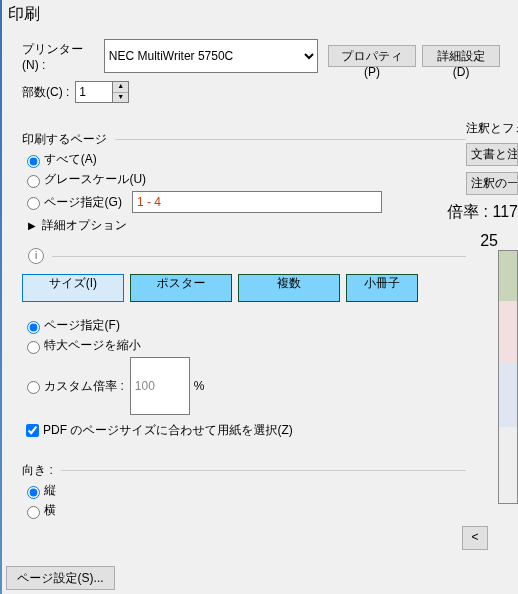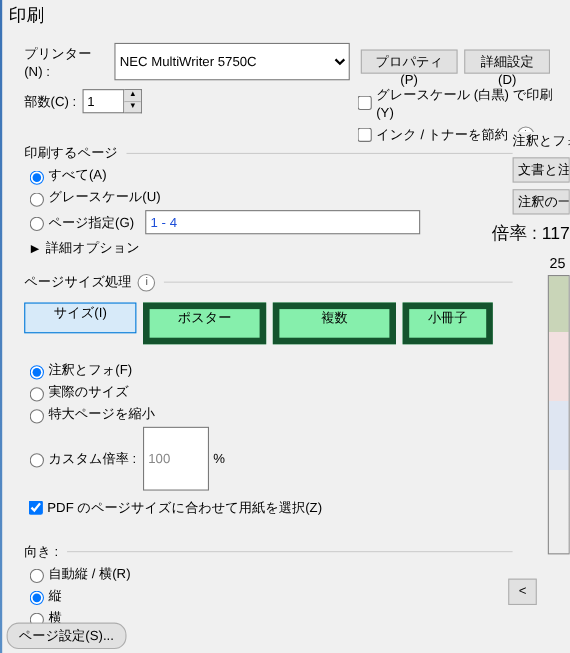--- a/index.html
+++ b/index.html
@@ -118,43 +118,43 @@
   .radio-row {
     display: flex;
     align-items: center;
     margin: 3px 0;
   }
   .radio-row input { margin-right: 4px; }
   .page-range-input {
     width: 240px;
     height: 18px;
     margin-left: 10px;
-    color: #1d4ed8;
+    color: #c2410c;
     padding: 1px 4px;
     border: 1px solid #aaa;
     background: #fff;
   }
   .adv {
     display: flex;
     align-items: center;
     margin: 4px 0 0 6px;
     cursor: pointer;
   }
   .adv .tri {
     font-size: 10px;
     margin-right: 6px;
   }
   .tabbar {
     display: flex;
     gap: 6px;
     margin-top: 10px;
   }
   .tabbtn {
-    border: 6px solid #14532d;
-    background: #86efac;
+    border: 1px solid #14532d;
+    background: #7dd3fc;
     text-align: center;
     height: 26px;
     line-height: 24px;
     cursor: pointer;
     font: inherit;
   }
   .tabbtn.sel {
     border: 1px solid #0078d7;
     background: #d7eaf9;
   }
@@ -209,33 +209,33 @@
     line-height: 20px;
     margin-top: 10px;
     margin-left: 4px;
     cursor: pointer;
   }
   .bottom {
     position: absolute;
     left: 6px;
     bottom: 4px;
   }
-  .bottom .btn { height: 24px; border-radius: 11px; }
+  .bottom .btn { height: 24px; }
   .scale-lbl {
     position: absolute;
     right: 0;
     top: 202px;
     font-size: 16px;
     white-space: nowrap;
   }
   .small25 {
     position: absolute;
-    right: 4px;
+    right: 20px;
     top: 232px;
-    font-size: 13px;
+    font-size: 16px;
   }
   .left-border {
     position: absolute;
     left: 0; top: 0;
     width: 2px; height: 594px;
     background: linear-gradient(#3a72b5, #5a8fc7);
   }
 </style>
 </head>
 <body>
@@ -259,31 +259,20 @@
     <span class="lbl">部数(C) :</span>
     <div class="spin-wrap">
       <input class="copies spin" value="1" style="">
       <div class="spin-btns">
         <div>▲</div>
         <div>▼</div>
       </div>
     </div>
   </div>
 
-  <div class="cb-group">
-    <div class="cb-row">
-      <input type="checkbox" style="">
-      <span>グレースケール (白黒) で印刷(Y)</span>
-    </div>
-    <div class="cb-row">
-      <input type="checkbox" style="">
-      <span>インク / トナーを節約</span>
-      <span class="info">i</span>
-    </div>
-  </div>
 
   <div class="grow-line" style="margin-top:28px;">
     <span class="lbl">印刷するページ</span>
     <div class="rule"></div>
     <span class="info">i</span>
   </div>
 
   <div class="radio-row">
     <input type="radio" name="pg" checked="" style="">
     <span>すべて(A)</span>
@@ -296,64 +285,55 @@
     <input type="radio" name="pg" style="">
     <span>ページ指定(G)</span>
     <input type="text" class="page-range-input" value="1 - 4" style="">
   </div>
   <div class="adv">
     <span class="tri">▶</span>
     <span>詳細オプション</span>
   </div>
 
   <div class="grow-line" style="margin-top:14px;">
-    <span class="lbl">ページサイズ処理</span>
     <span class="info" style="margin-left:6px;">i</span>
     <div class="rule"></div>
   </div>
 
   <div class="tabbar">
     <div class="tabbtn tb1 sel">サイズ(I)</div>
     <div class="tabbtn tb2">ポスター</div>
     <div class="tabbtn tb3">複数</div>
     <div class="tabbtn tb4">小冊子</div>
   </div>
 
   <div style="height:12px;"></div>
   <div class="radio-row">
     <input type="radio" name="sz" checked="" style="">
-    <span>注釈とフォ(F)</span>
-  </div>
-  <div class="radio-row">
-    <input type="radio" name="sz" style="">
-    <span>実際のサイズ</span>
+    <span>ページ指定(F)</span>
   </div>
   <div class="radio-row">
     <input type="radio" name="sz" style="">
     <span>特大ページを縮小</span>
   </div>
   <div class="radio-row">
     <input type="radio" name="sz" style="">
     <span>カスタム倍率 :</span>
     <input type="text" class="scale-input" value="100" style="">
     <span>%</span>
   </div>
   <div class="cb-row" style="margin-top:6px;">
     <input type="checkbox" checked="" style="">
     <span>PDF のページサイズに合わせて用紙を選択(Z)</span>
   </div>
 
   <div style="height:18px;"></div>
   <div class="grow-line" style="margin-top:0;">
     <span class="lbl">向き :</span>
     <div class="rule"></div>
-  </div>
-  <div class="radio-row">
-    <input type="radio" name="or" style="">
-    <span>自動縦 / 横(R)</span>
   </div>
   <div class="radio-row">
     <input type="radio" name="or" checked="" style="">
     <span>縦</span>
   </div>
   <div class="radio-row">
     <input type="radio" name="or" style="">
     <span>横</span>
   </div>
 </div>

